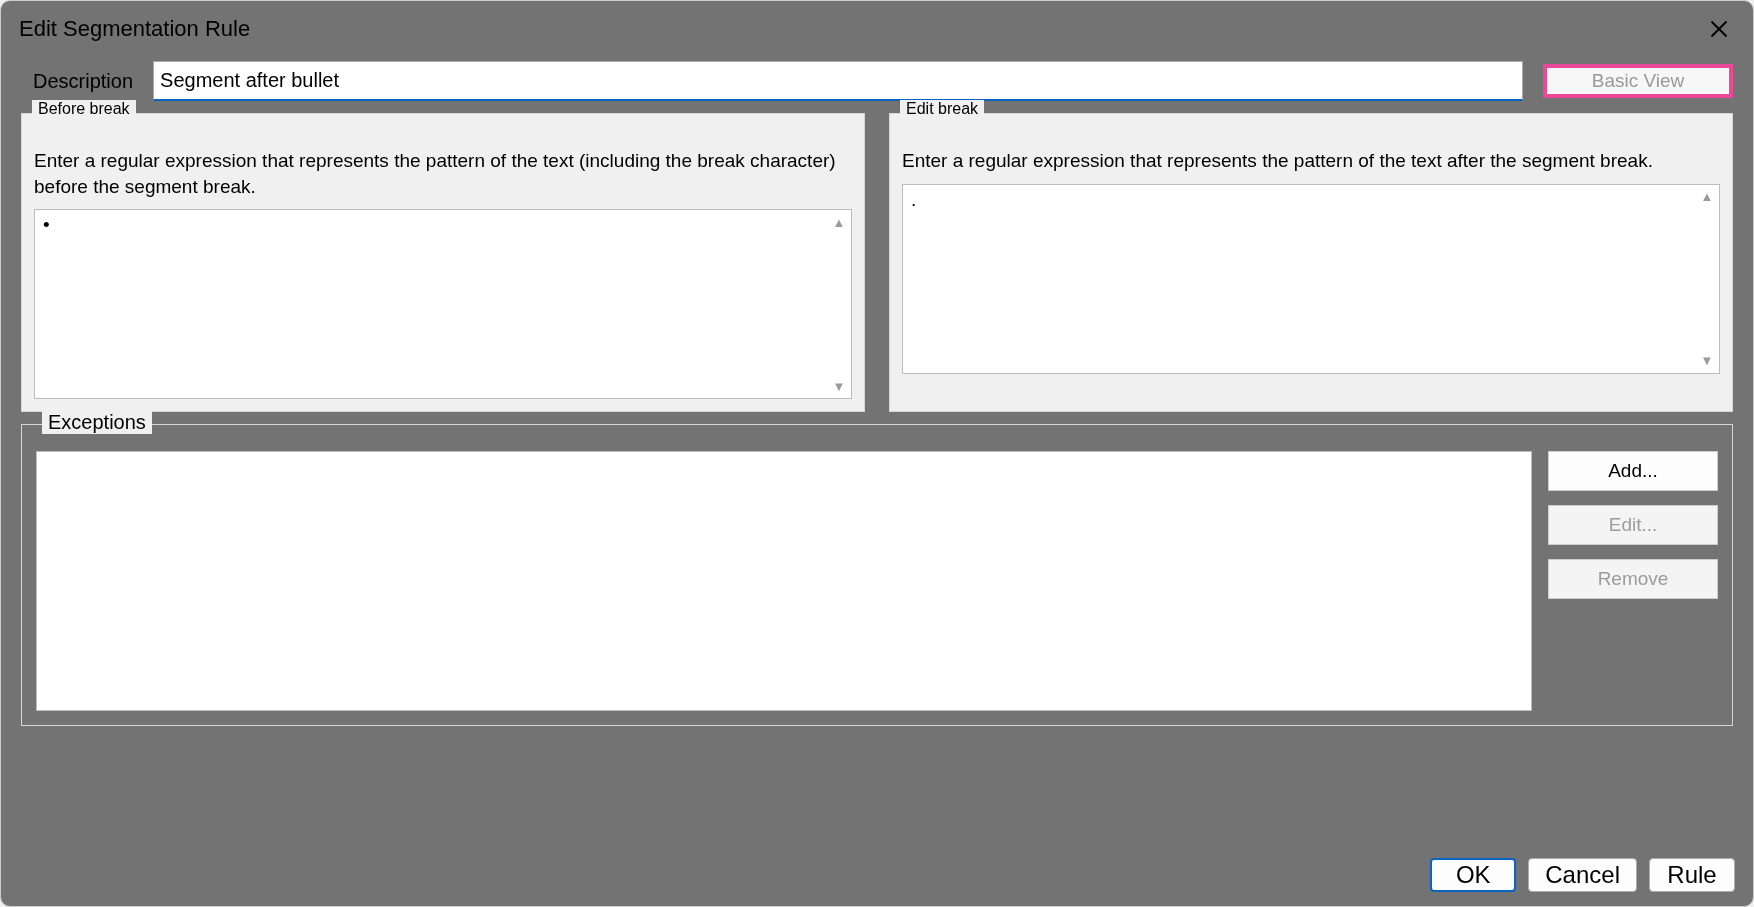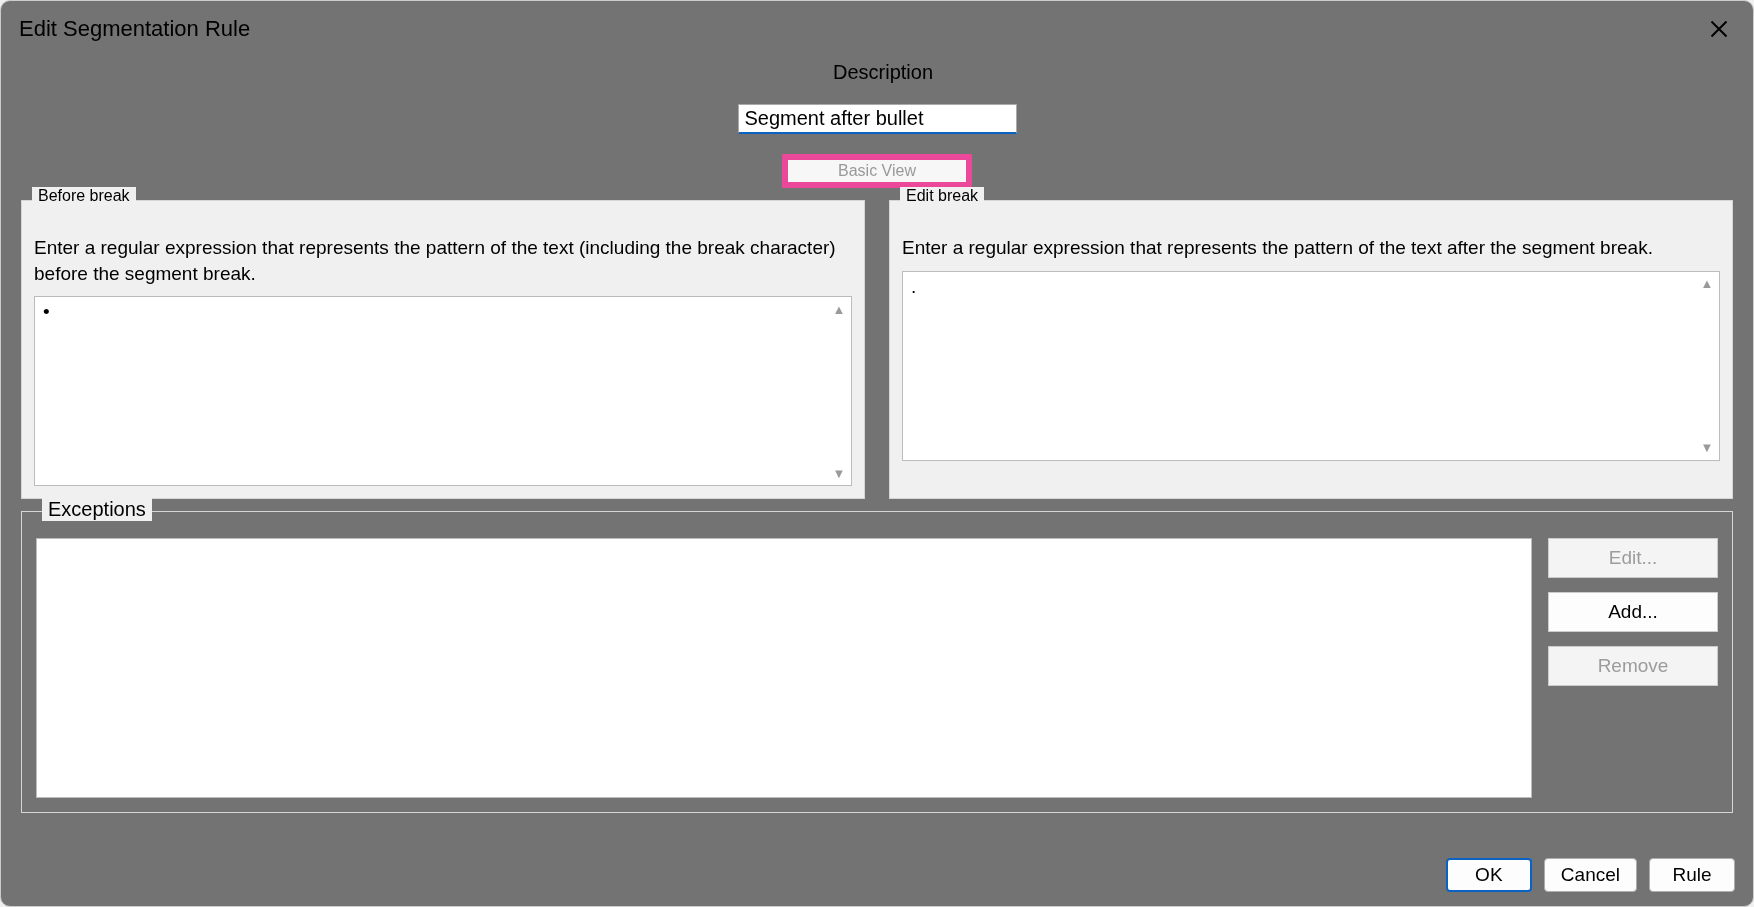--- a/index.html
+++ b/index.html
@@ -43,43 +43,42 @@
     display: flex;
     flex-direction: column;
     gap: 12px;
   }
 
   
   .desc-row {
     display: flex;
     align-items: center;
     gap: 20px;
-    flex-direction: column;
   }
   .desc-label {
     font-size: 20px;
     padding-left: 12px;
   }
   .desc-input {
     flex: 1;
-    height: 20px;
+    height: 40px;
     font-size: 20px;
     padding: 2px 6px;
     border: 1px solid #aaa;
     border-bottom: 2px solid #0a63c2;
     background: #fff;
     outline: none;
   }
   .basic-view-btn {
     width: 190px;
     height: 34px;
     background: #f7f7f7;
-    border: 6px solid #ec4899;
+    border: 4px solid #ec4899;
     color: #999;
-    font-size: 16px;
+    font-size: 19px;
     cursor: default;
   }
 
   
   .two-cols {
     display: flex;
     gap: 24px;
   }
   .groupbox {
     position: relative;
@@ -182,21 +181,21 @@
   .footer {
     display: flex;
     justify-content: flex-end;
     gap: 12px;
     padding: 8px 18px 14px 18px;
   }
   .footer button {
     height: 34px;
     min-width: 86px;
     padding: 0 16px;
-    font-size: 19px;
+    font-size: 24px;
     background: #fdfdfd;
     border: 1px solid #adadad;
     border-radius: 4px;
     cursor: pointer;
   }
   .footer button.primary {
     border: 2px solid #0a63c2;
   }
 </style>
 </head>
@@ -254,22 +253,22 @@
           </div>
         </div>
       </div>
 
     </div>
 
     <div class="exceptions-group">
       <div class="exceptions-title">Exceptions</div>
       <div class="exceptions-list"></div>
       <div class="exceptions-buttons">
+        <button class="exc-btn">Add...</button>
         <button class="exc-btn disabled" disabled="">Edit...</button>
-        <button class="exc-btn">Add...</button>
         <button class="exc-btn disabled" disabled="">Remove</button>
       </div>
     </div>
 
   </div>
 
   <div class="footer">
     <button class="primary">OK</button>
     <button>Cancel</button>
     <button>Rule</button>

